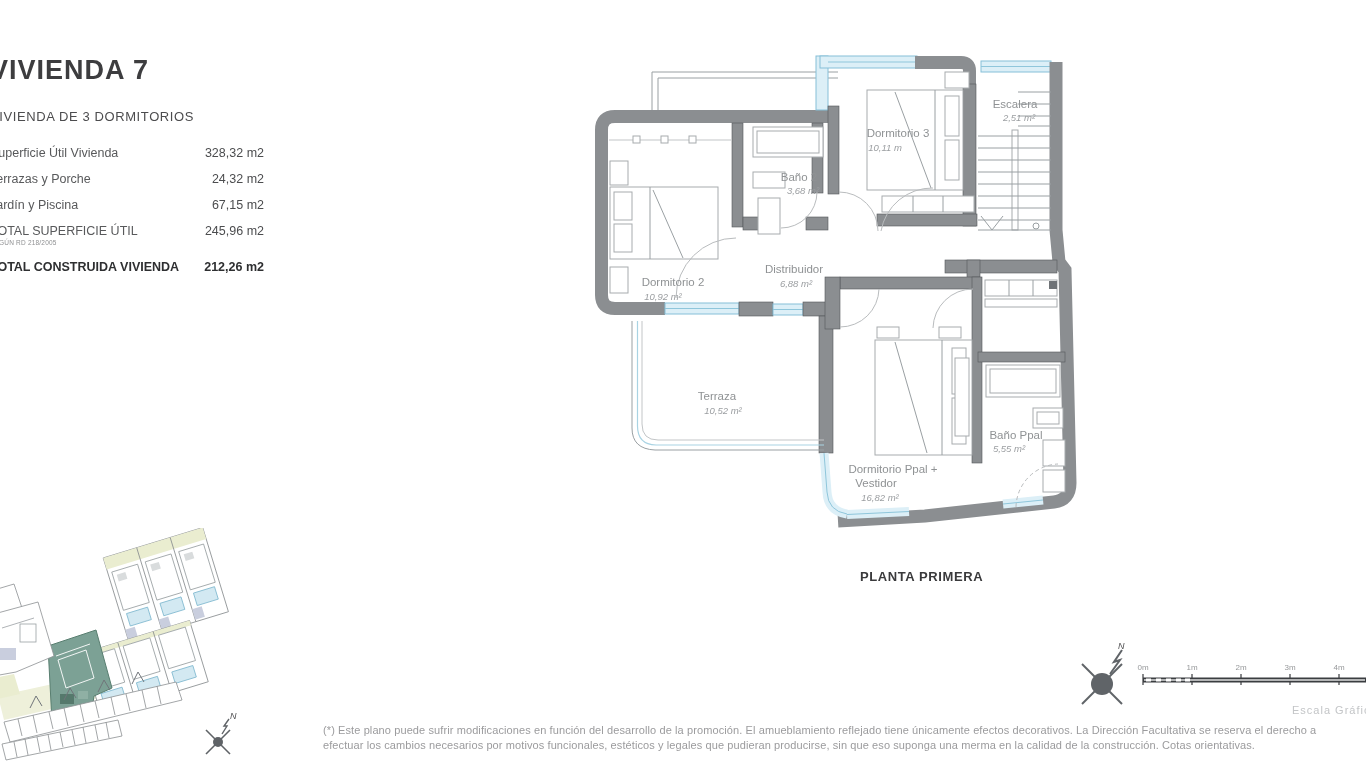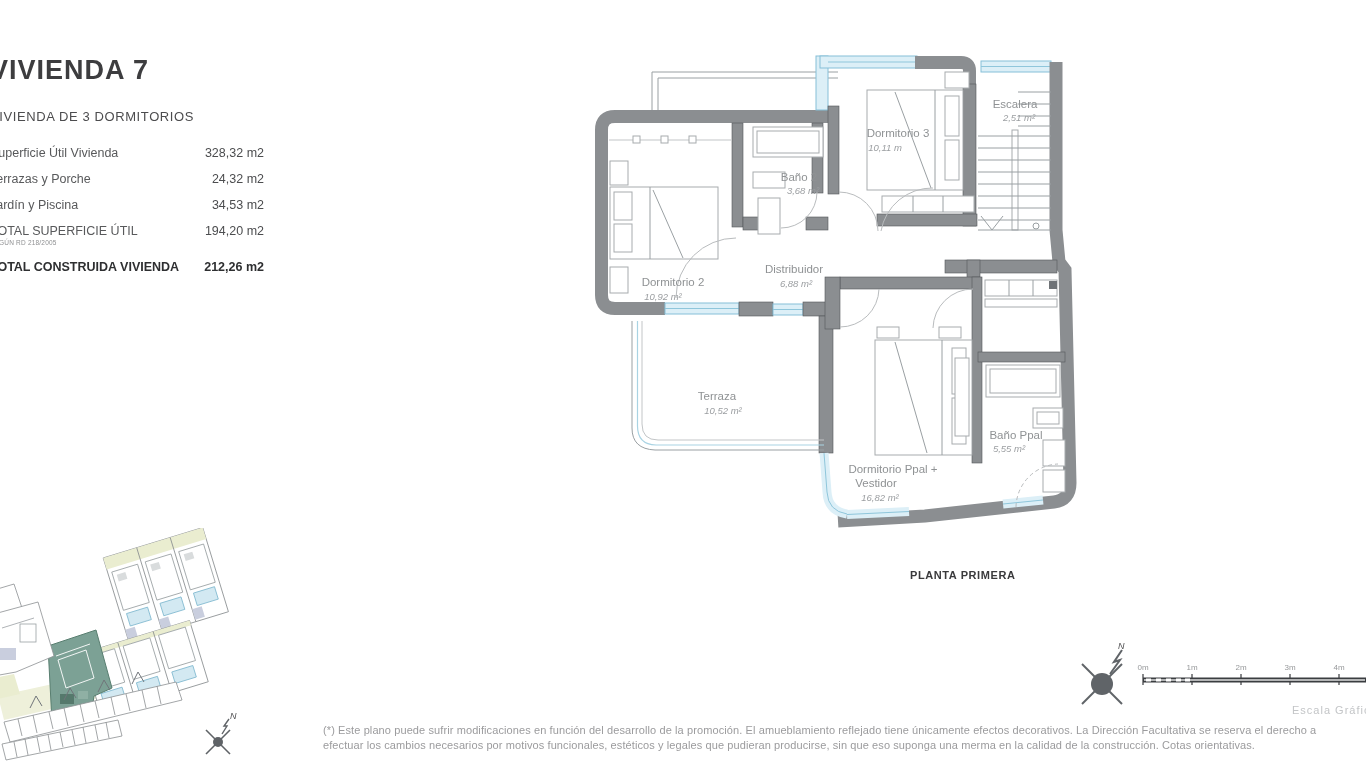--- a/index.html
+++ b/index.html
@@ -13,21 +13,21 @@
     color:#3d3d3f;letter-spacing:1px;white-space:nowrap;}
   .info-sub{position:absolute;left:0;top:109px;font-size:13px;color:#4c4c4e;
     letter-spacing:.6px;white-space:nowrap;}
   .row{position:absolute;left:0;width:274px;display:flex;justify-content:space-between;
     font-size:12.5px;color:#58595b;white-space:nowrap;}
   .row .val{color:#4c4d4f;}
   .row.bold{font-weight:bold;color:#2e2f31;}
   .row.bold .val{color:#2e2f31;}
   .row-note{position:absolute;left:0;font-size:6.5px;color:#8f9092;letter-spacing:.2px;}
   
-  .plan-caption{position:absolute;left:910px;top:569px;font-size:11px;font-weight:bold;
+  .plan-caption{position:absolute;left:860px;top:569px;font-size:13px;font-weight:bold;
     color:#3a3a3c;letter-spacing:.6px;white-space:nowrap;}
   
   .footer{position:absolute;left:323px;top:723px;width:1200px;font-size:11px;
     color:#9b9b9d;line-height:14.5px;white-space:nowrap;letter-spacing:.1px;}
   
   svg{position:absolute;overflow:hidden;}
   svg text{font-family:"Liberation Sans",sans-serif;}
   .room-name{font-size:11.5px;fill:#8f9294;}
   .room-area{font-size:9.5px;font-style:italic;fill:#9b9ea1;}
   .wallstroke{stroke:#8b8e91;stroke-width:13;fill:none;}
@@ -52,25 +52,25 @@
   <div class="row" style="top:146px">
     <span>Superficie Útil Vivienda</span>
     <span class="val">328,32 m2</span>
   </div>
   <div class="row" style="top:172px">
     <span>Terrazas y Porche</span>
     <span class="val">24,32 m2</span>
   </div>
   <div class="row" style="top:198px">
     <span>Jardín y Piscina</span>
-    <span class="val">34,53 m2</span>
+    <span class="val">67,15 m2</span>
   </div>
   <div class="row" style="top:224px">
     <span>TOTAL SUPERFICIE ÚTIL</span>
-    <span class="val">194,20 m2</span>
+    <span class="val">245,96 m2</span>
   </div>
   <div class="row-note" style="top:239px">SEGÚN RD 218/2005</div>
   <div class="row bold" style="top:260px">
     <span>TOTAL CONSTRUIDA VIVIENDA</span>
     <span class="val">212,26 m2</span>
   </div>
 </div>
 
 <svg style="left:595px;top:40px" width="512" height="497" viewBox="0 0 512 497">
 

